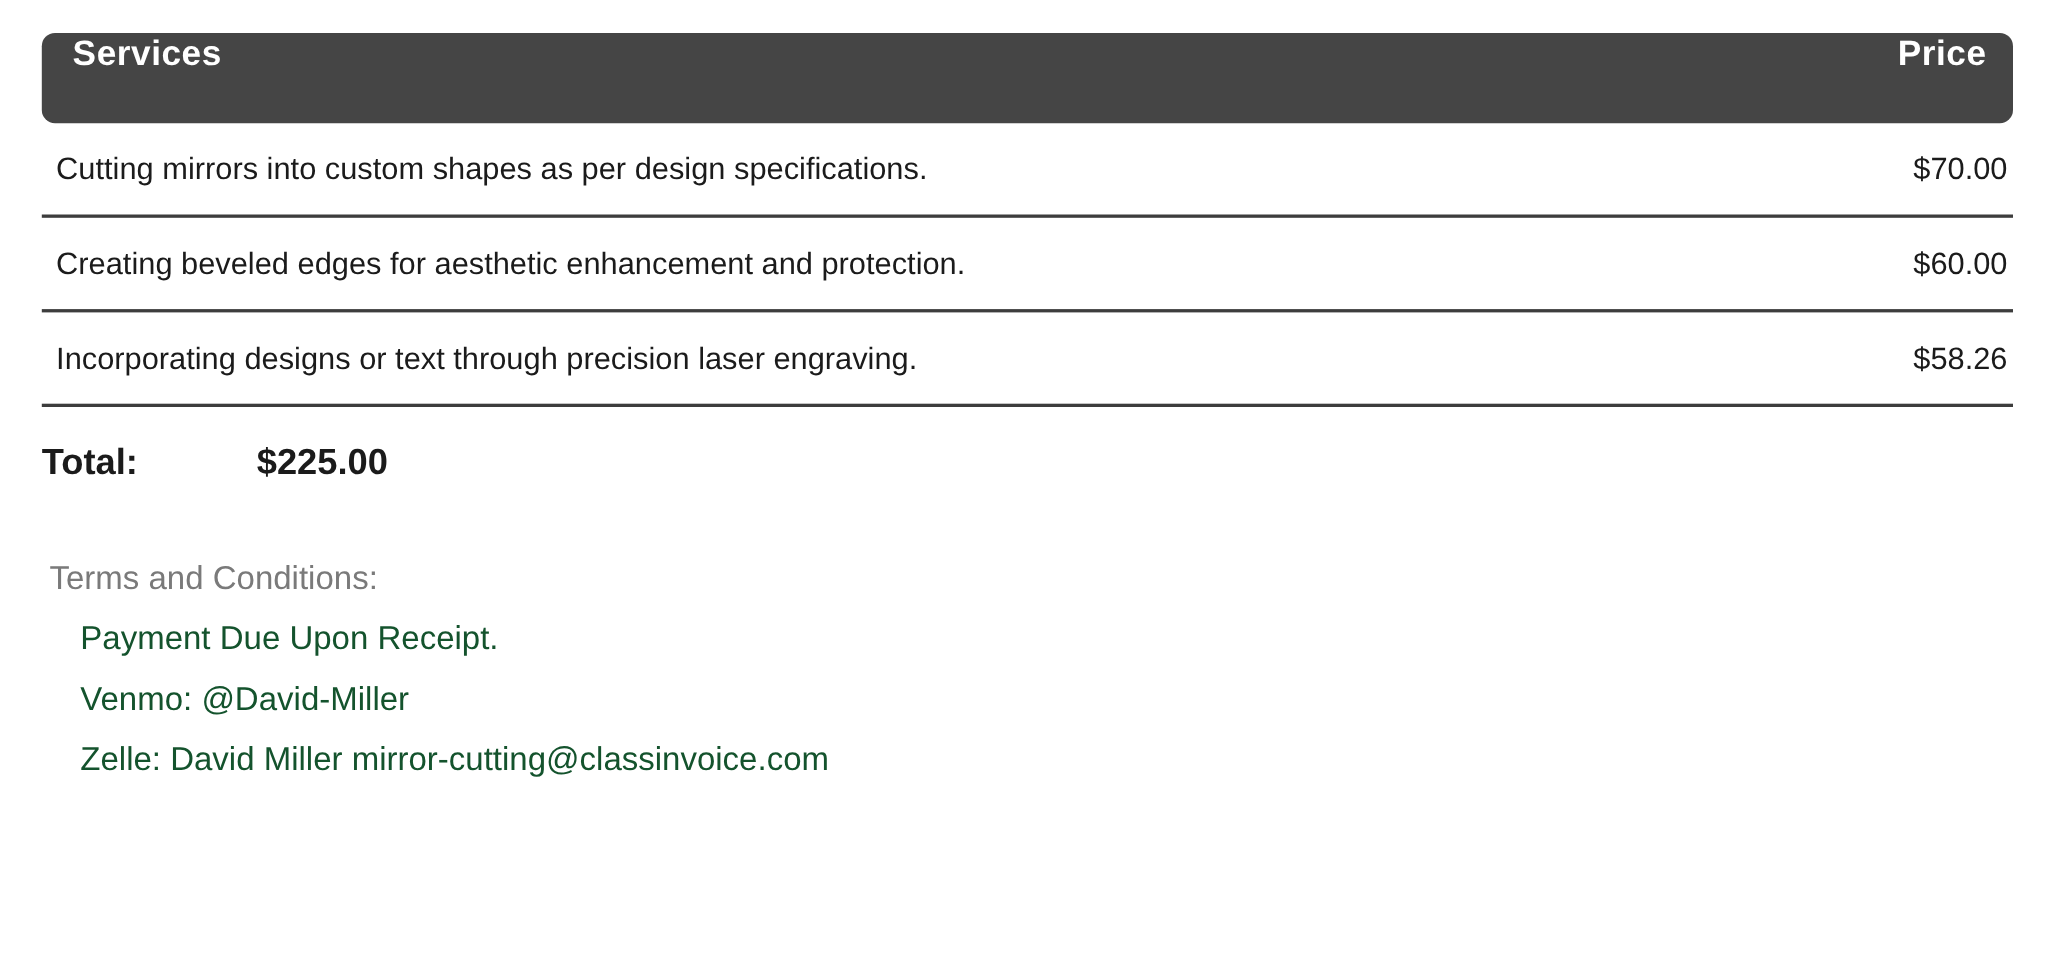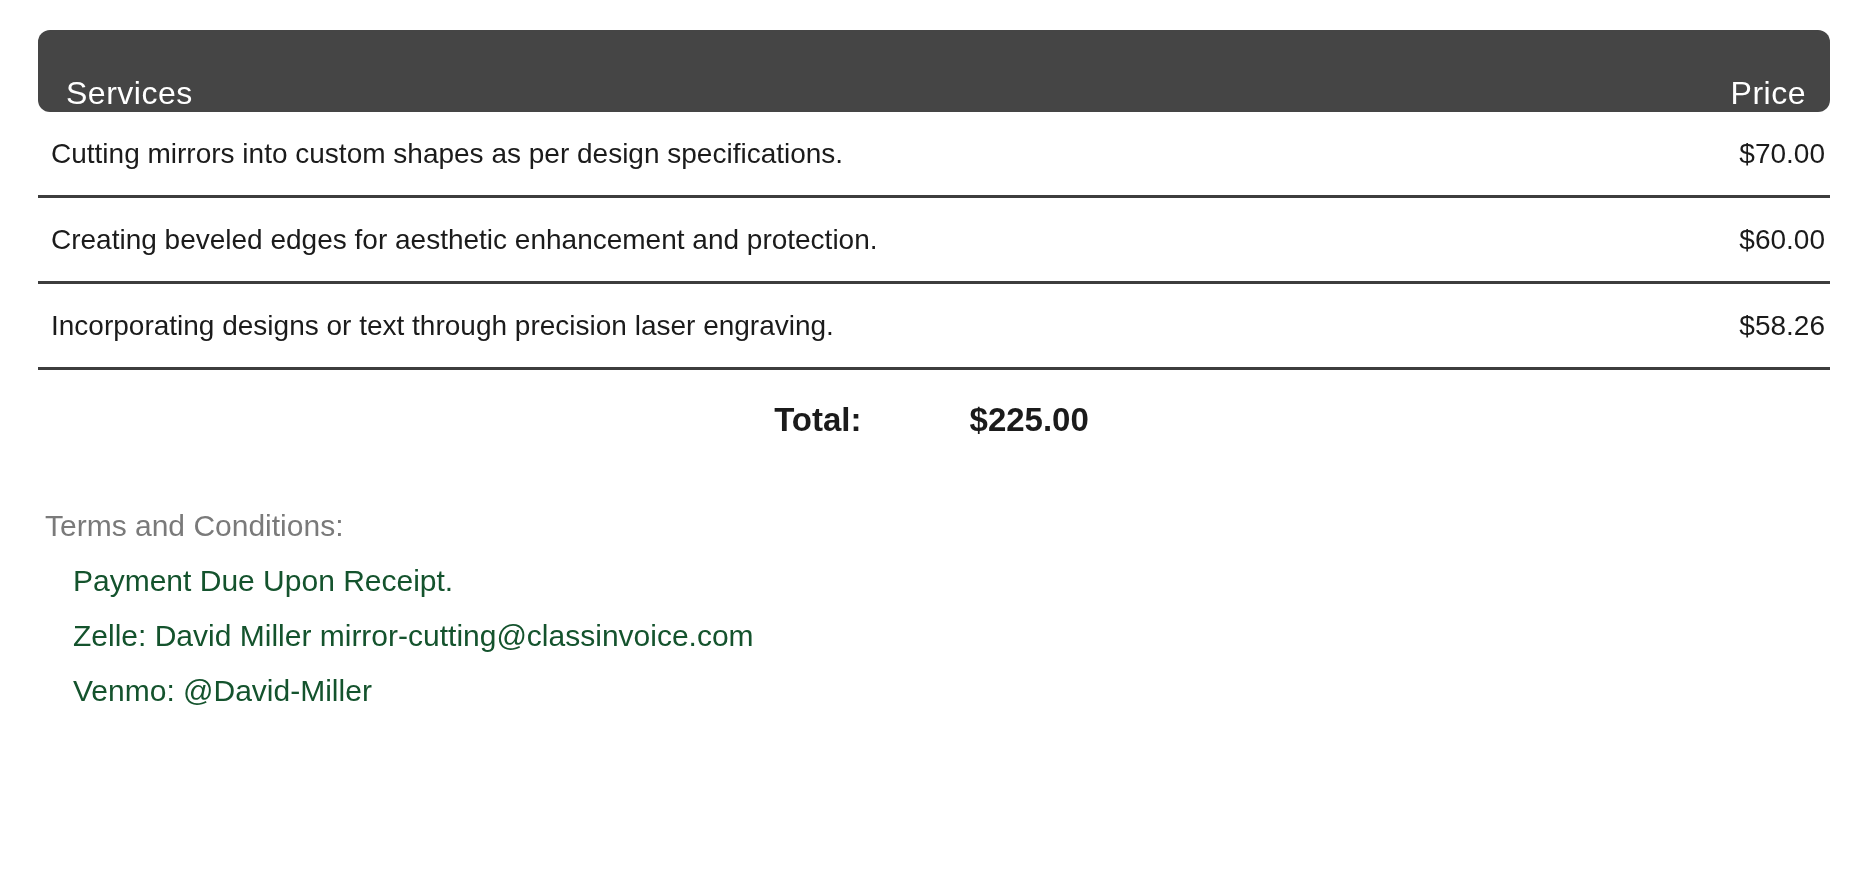--- a/index.html
+++ b/index.html
@@ -16,46 +16,46 @@
     height: 100%;
     padding: 30px 38px 0 38px;
   }
   
   .table-header {
     height: 82px;
     background: #454545;
     border-radius: 12px;
     display: flex;
     justify-content: space-between;
-    align-items: flex-end;
+    align-items: flex-start;
     padding: 0 24px 0 28px;
     color: #ffffff;
     font-size: 32px;
-    font-weight: 400;
+    font-weight: 700;
     letter-spacing: 0.5px;
   }
   
   .row {
     height: 86px;
     display: flex;
     justify-content: space-between;
     align-items: center;
     border-bottom: 3px solid #3d3d3d;
     padding: 0 5px 0 13px;
     font-size: 28px;
   }
   .row .price {
     white-space: nowrap;
     margin-left: 30px;
   }
   
   .total-row {
     height: 100px;
     display: flex;
-    justify-content: center;
+    justify-content: flex-start;
     align-items: center;
     font-size: 33px;
     font-weight: 700;
     padding-right: 5px;
   }
   .total-label { margin-right: 108px; }
   
   .terms {
     margin-top: 28px;
     padding-left: 7px;
@@ -95,17 +95,17 @@
   </div>
 
   <div class="total-row">
     <span class="total-label">Total:</span>
     <span class="total-value">$225.00</span>
   </div>
 
   <div class="terms">
     <div class="terms-heading">Terms and Conditions:</div>
     <div class="terms-line">Payment Due Upon Receipt.</div>
+    <div class="terms-line">Venmo: @David-Miller</div>
     <div class="terms-line">Zelle: David Miller mirror-cutting@classinvoice.com</div>
-    <div class="terms-line">Venmo: @David-Miller</div>
   </div>
 
 </div>
 
 </body></html>

